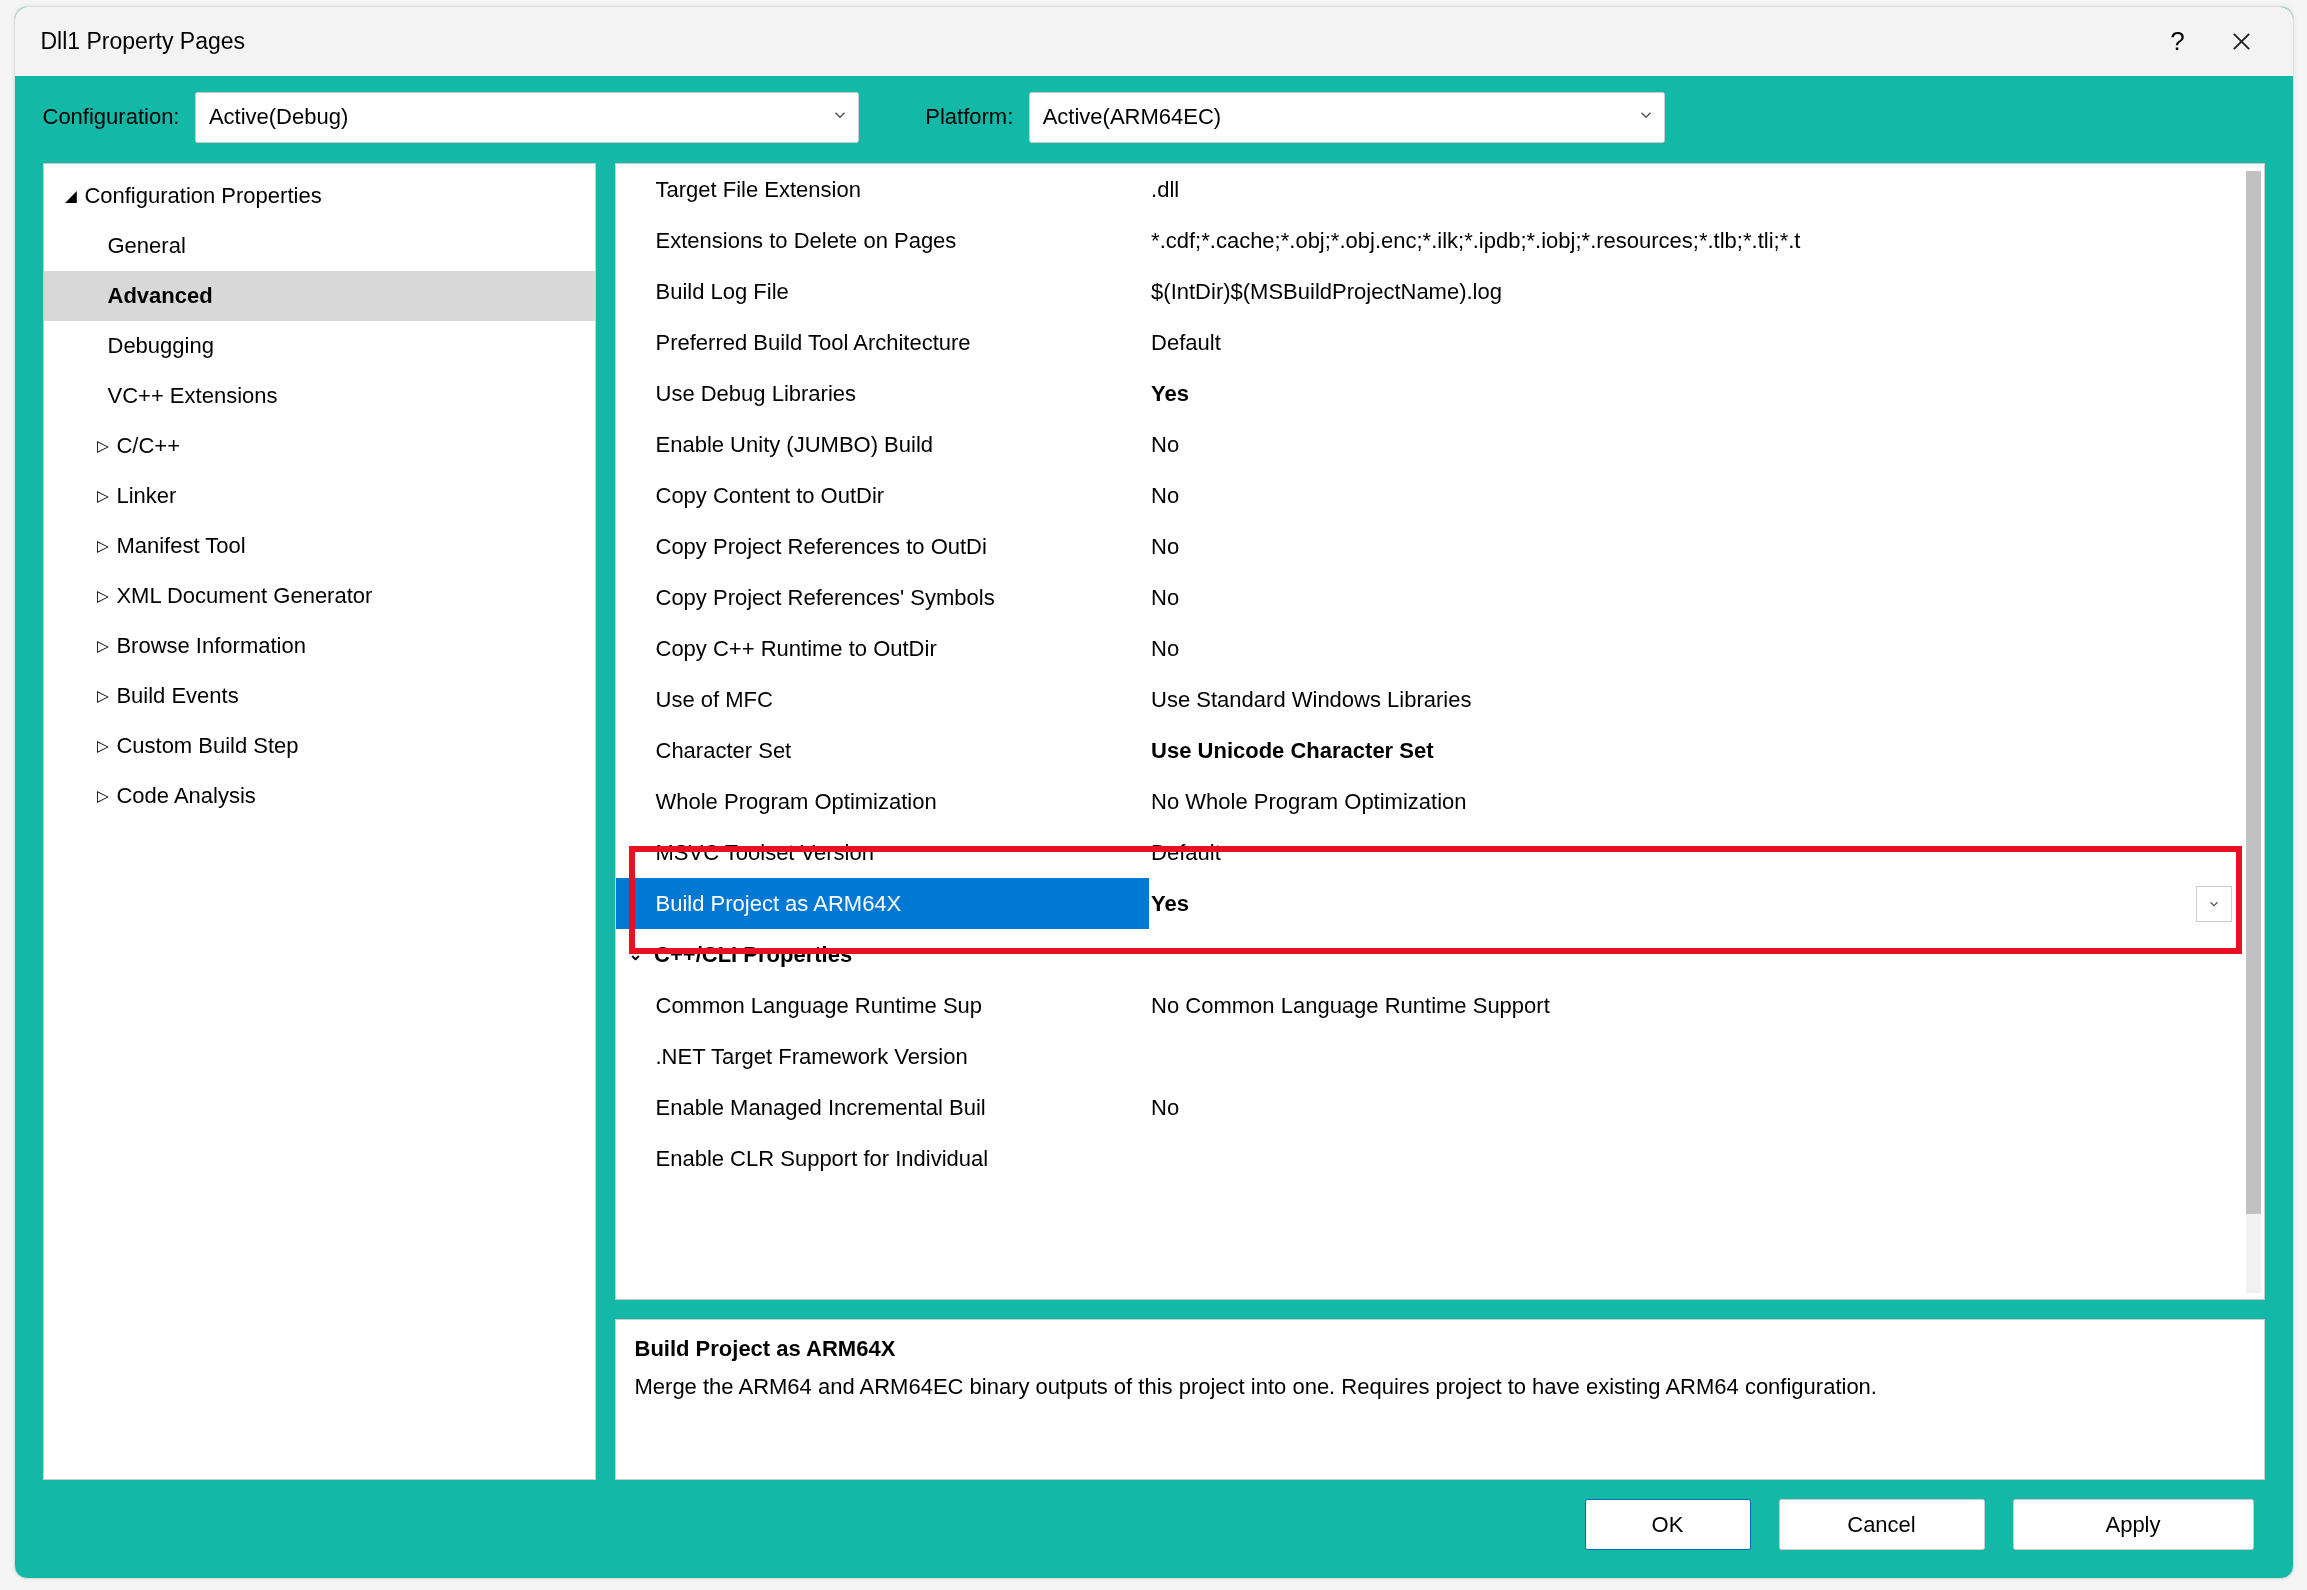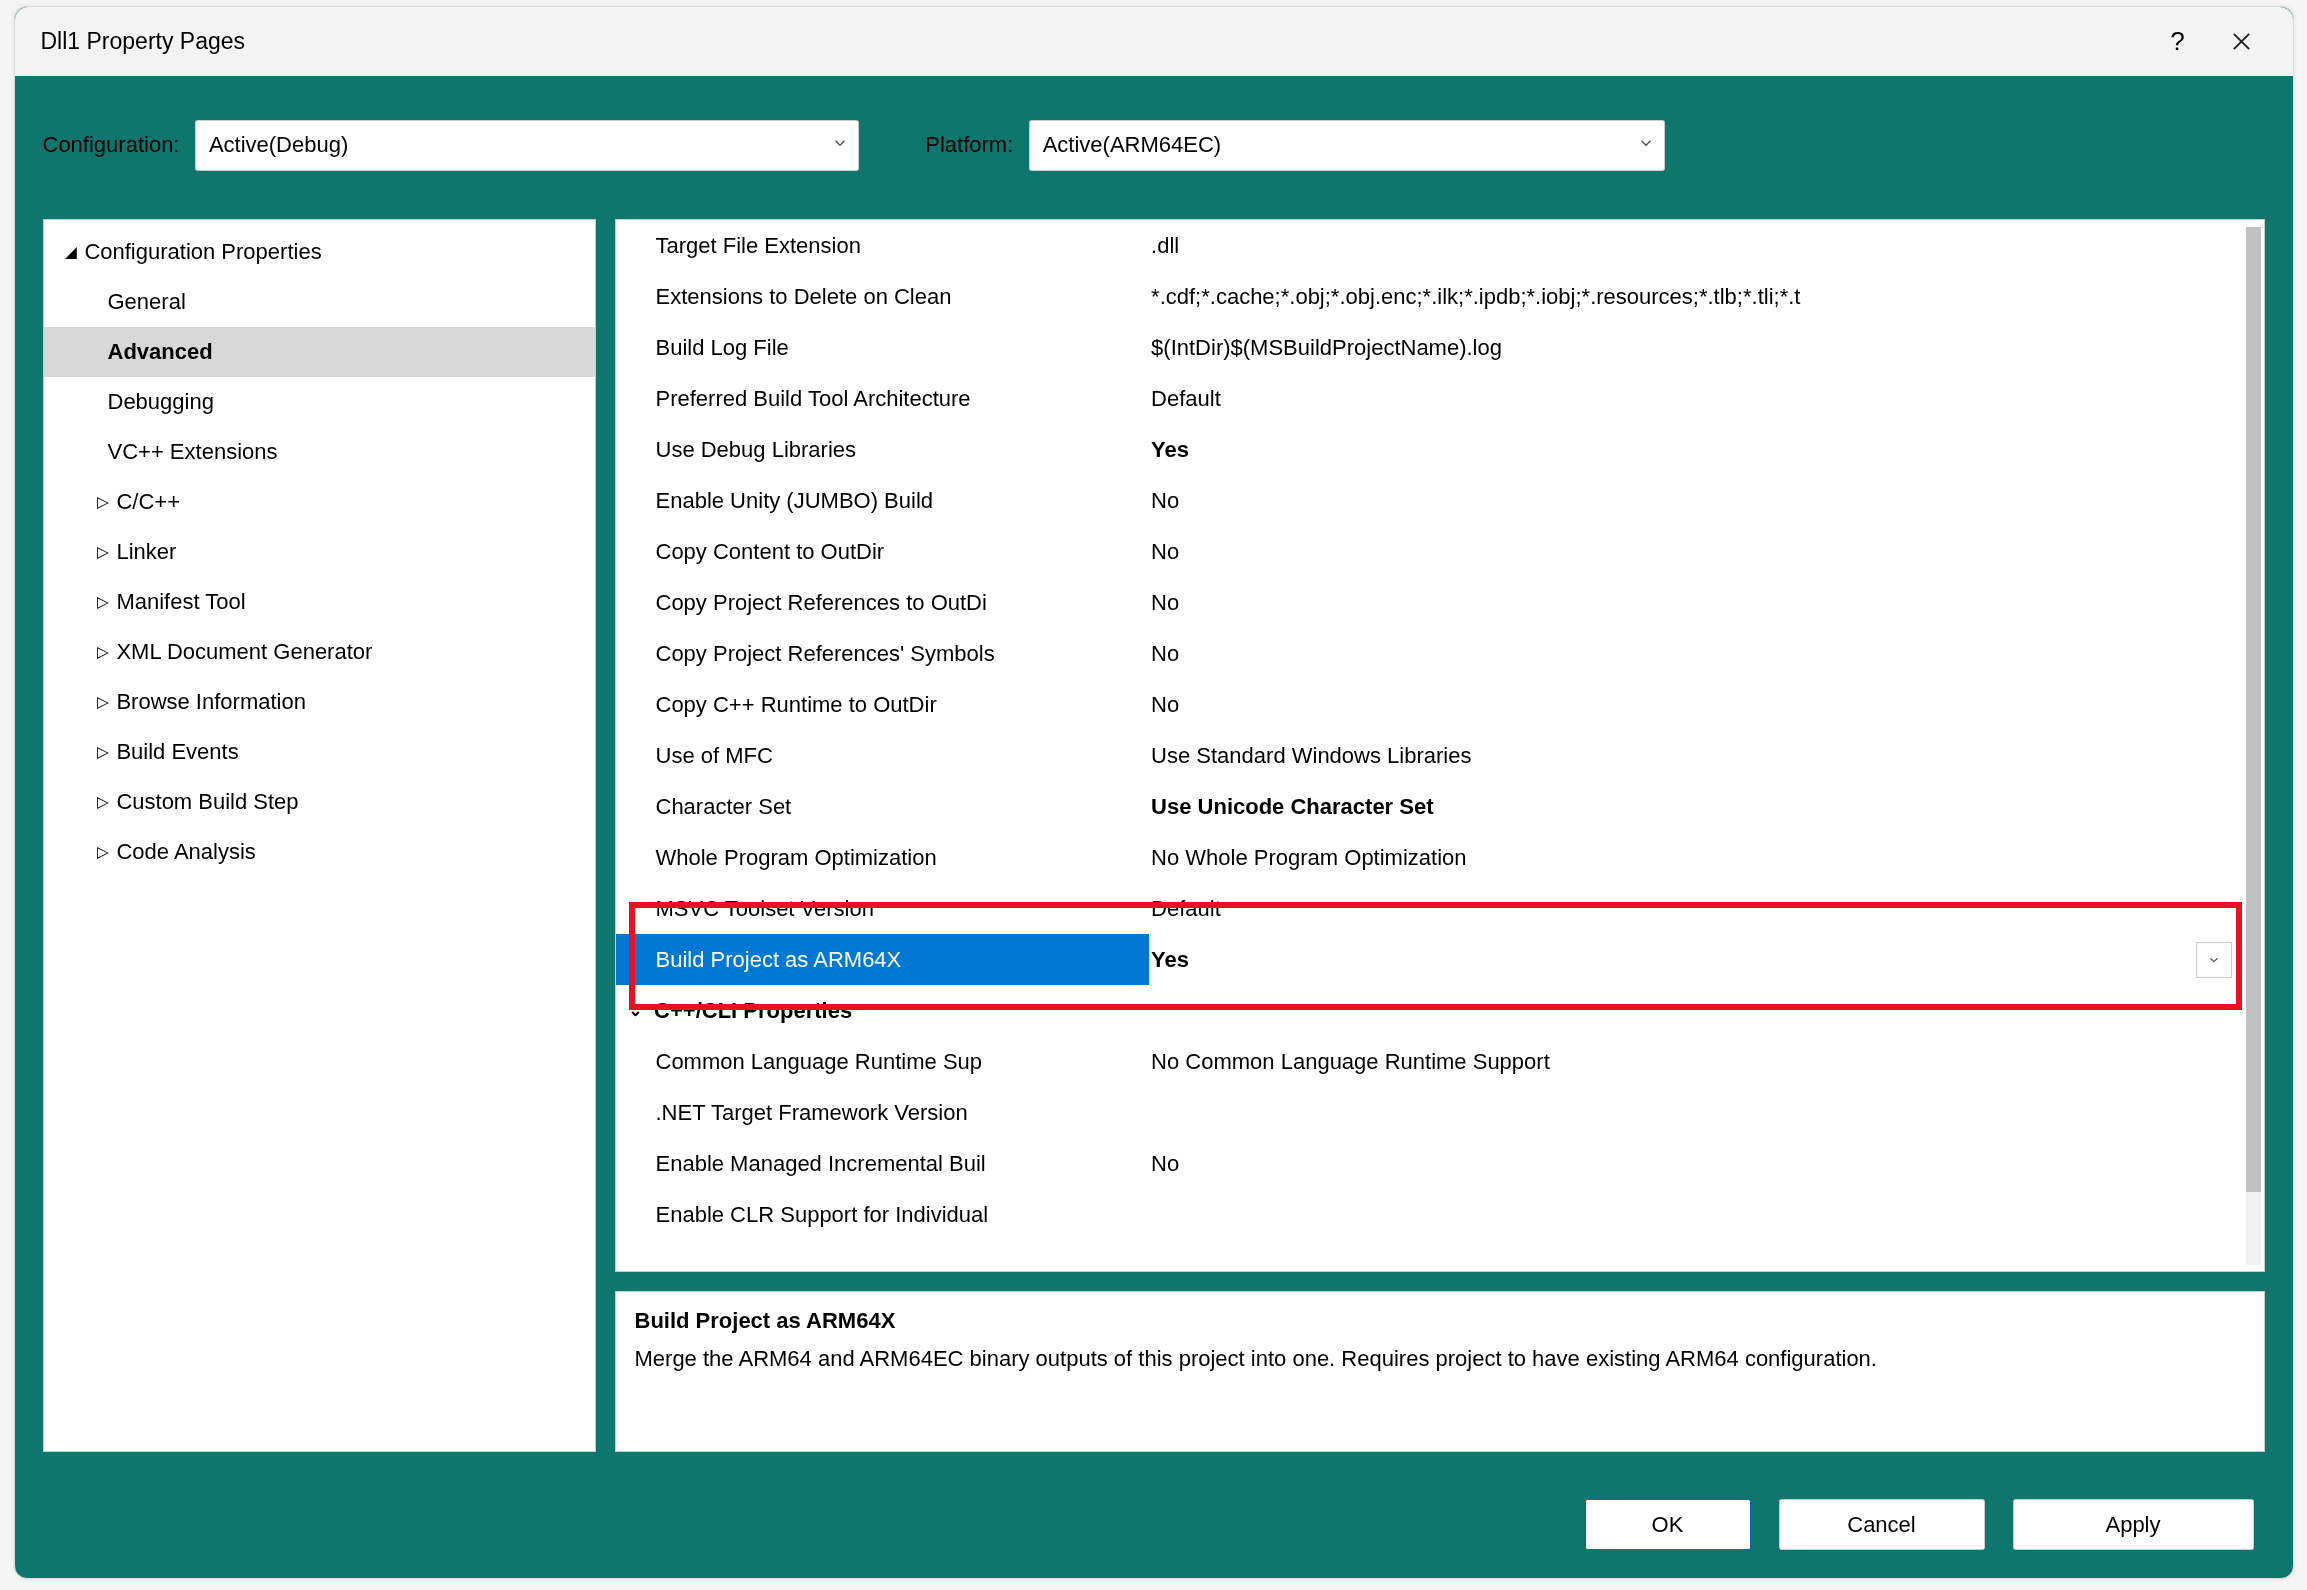--- a/index.html
+++ b/index.html
@@ -6,30 +6,29 @@
   body {
     font-family: "Segoe UI", Tahoma, sans-serif;
     font-size: 19px;
     background: #f5f5f5;
     color: #000;
     width: 2307px;
     height: 1591px;
     overflow: hidden;
   }
   .window {
-    background: #0f766e;
+    background: #14b8a6;
     width: 2280px;
     height: 1573px;
     margin: 6.4px auto;
     border: 1.3px solid #ddd;
     border-radius: 13px;
     display: flex;
     flex-direction: column;
     box-shadow: 0 0 5.1px rgba(0,0,0,.08);
-    gap: 28px;
   }
   .titlebar {
     height: 69px;
     background: #f3f3f3;
     display: flex;
     align-items: center;
     padding: 0 19px 0 26px;
     border-top-left-radius: 13px;
     border-top-right-radius: 13px;
   }
@@ -260,21 +259,21 @@
             <span class="tri">▷</span>
             <span>Code Analysis</span>
           </div>
         </div>
     </div>
 
     <div class="right">
       <div class="grid-wrap">
         <div class="grid" id="grid">
             <div class="row"><div class="cell name">Target File Extension</div><div class="cell val">.dll</div></div>
-            <div class="row"><div class="cell name">Extensions to Delete on Clean</div><div class="cell val">*.cdf;*.cache;*.obj;*.obj.enc;*.ilk;*.ipdb;*.iobj;*.resources;*.tlb;*.tli;*.t</div></div>
+            <div class="row"><div class="cell name">Extensions to Delete on Pages</div><div class="cell val">*.cdf;*.cache;*.obj;*.obj.enc;*.ilk;*.ipdb;*.iobj;*.resources;*.tlb;*.tli;*.t</div></div>
             <div class="row"><div class="cell name">Build Log File</div><div class="cell val">$(IntDir)$(MSBuildProjectName).log</div></div>
             <div class="row"><div class="cell name">Preferred Build Tool Architecture</div><div class="cell val">Default</div></div>
             <div class="row"><div class="cell name">Use Debug Libraries</div><div class="cell val bold">Yes</div></div>
             <div class="row"><div class="cell name">Enable Unity (JUMBO) Build</div><div class="cell val">No</div></div>
             <div class="row"><div class="cell name">Copy Content to OutDir</div><div class="cell val">No</div></div>
             <div class="row"><div class="cell name">Copy Project References to OutDi</div><div class="cell val">No</div></div>
             <div class="row"><div class="cell name">Copy Project References' Symbols</div><div class="cell val">No</div></div>
             <div class="row"><div class="cell name">Copy C++ Runtime to OutDir</div><div class="cell val">No</div></div>
             <div class="row"><div class="cell name">Use of MFC</div><div class="cell val">Use Standard Windows Libraries</div></div>
             <div class="row"><div class="cell name">Character Set</div><div class="cell val bold">Use Unicode Character Set</div></div>

